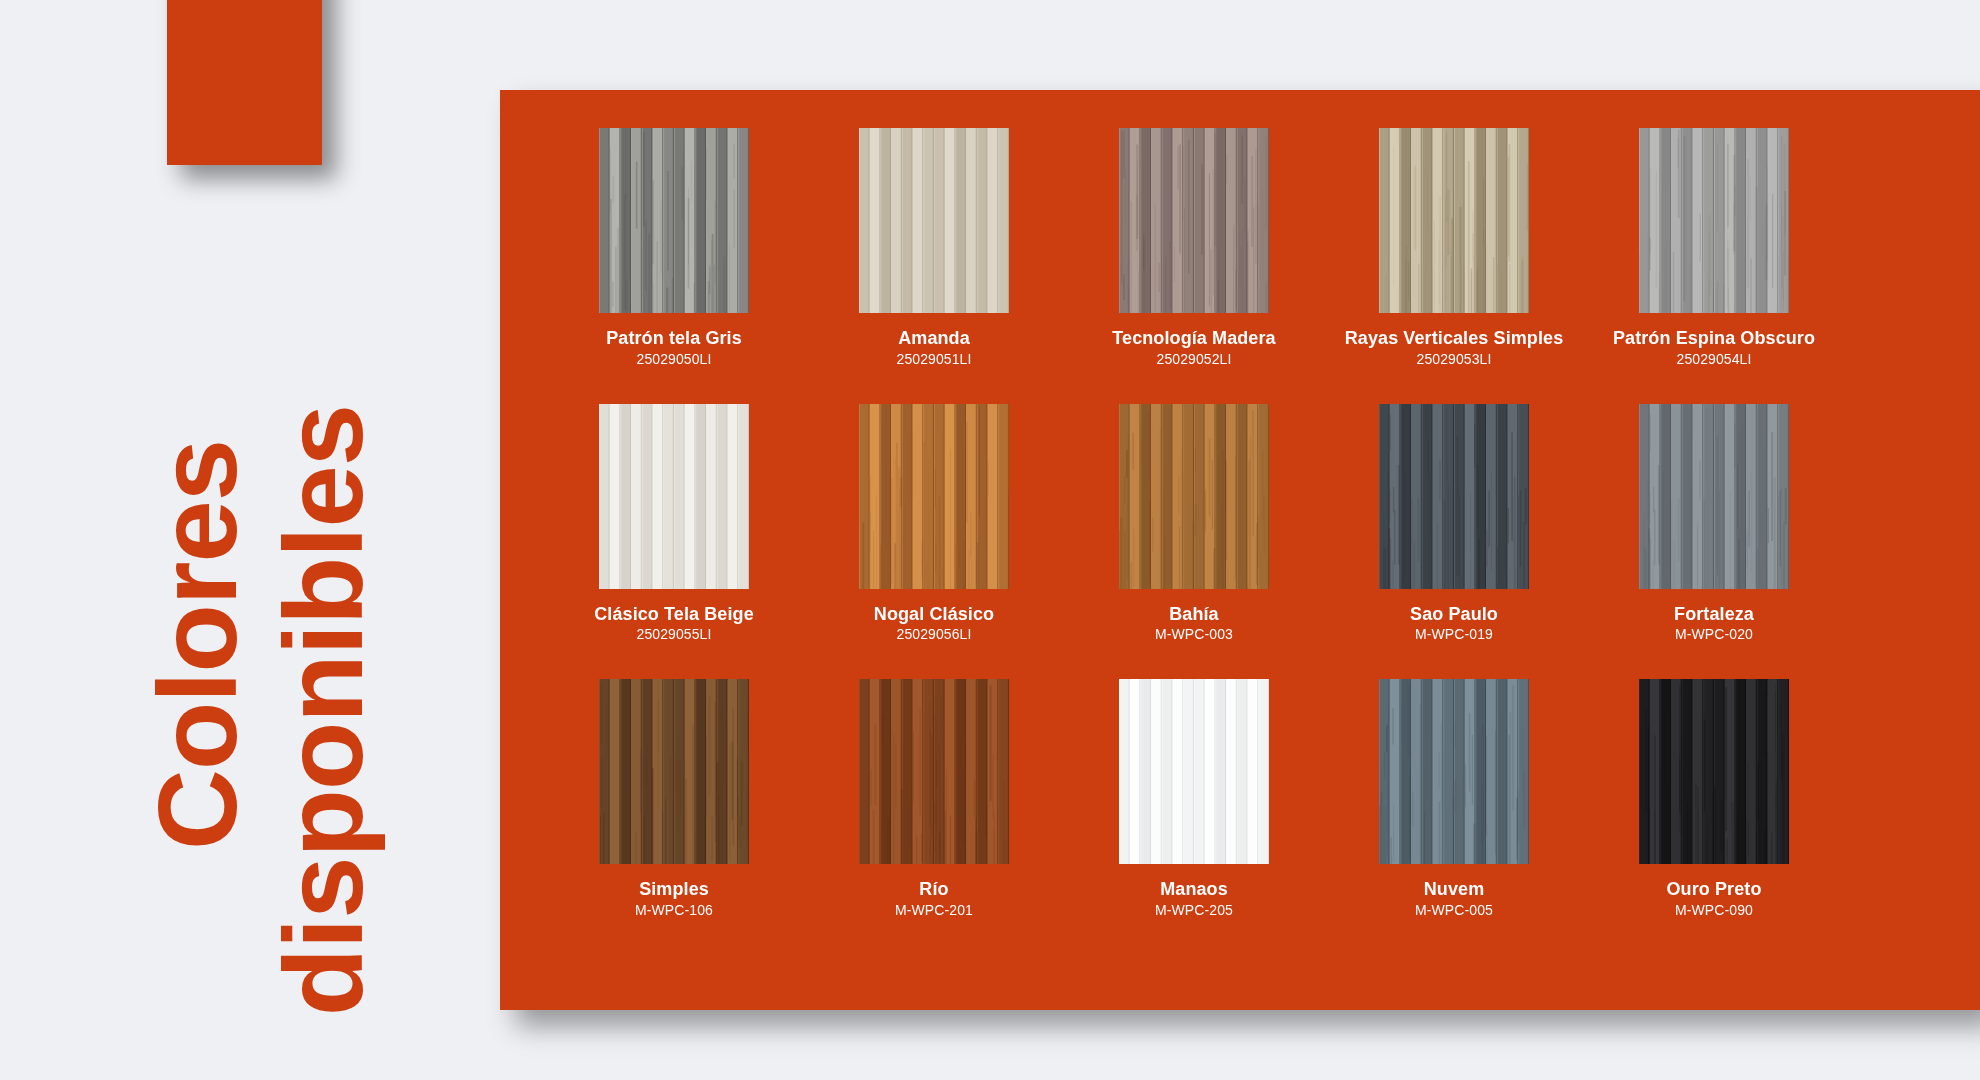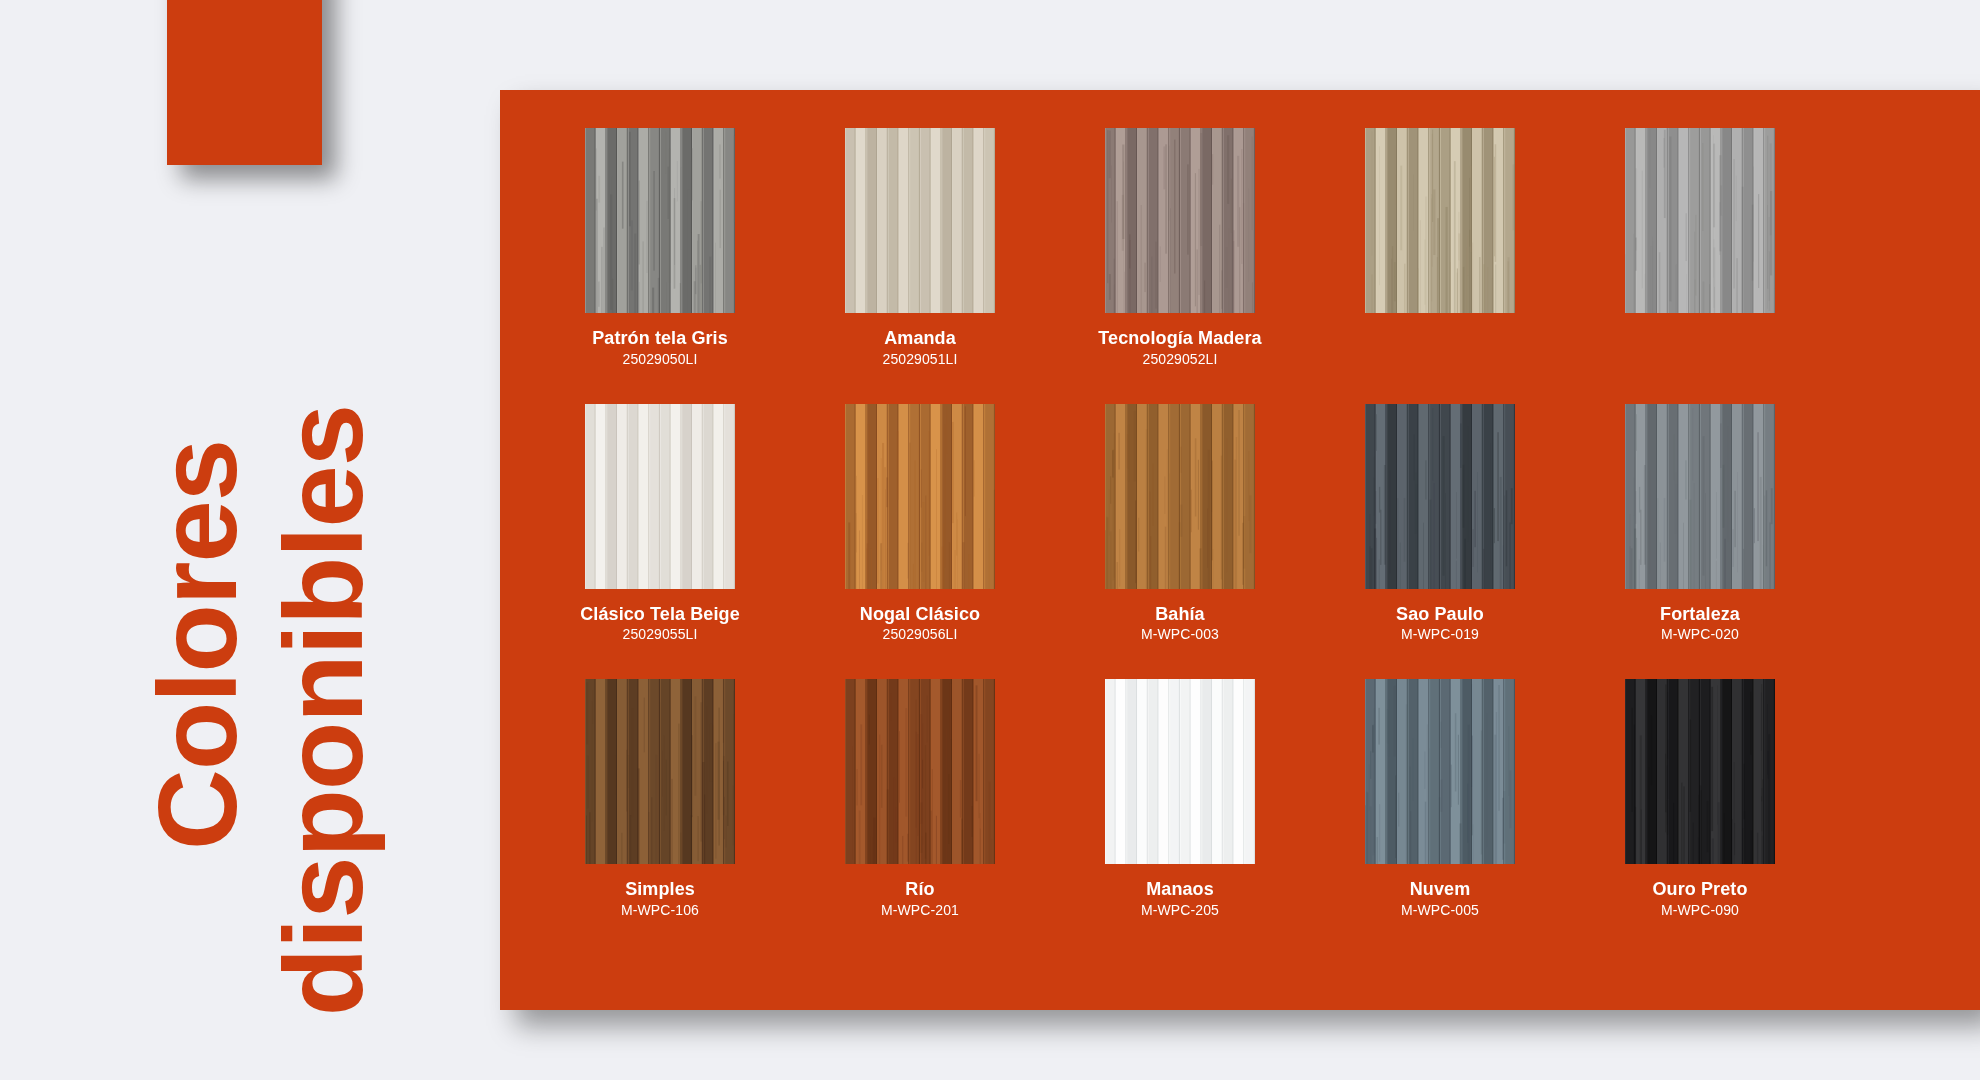--- a/index.html
+++ b/index.html
@@ -69,21 +69,21 @@
 
   #swatch-grid {
     position: absolute;
     left: 0;
     top: 38px;
     width: 1300px;
     display: grid;
     grid-template-columns: repeat(5, 1fr);
     row-gap: 36px;
     column-gap: 0px;
-    padding: 0 30px;
+    padding: 0 44px;
     box-sizing: content-box;
   }
 
   .swatch-cell {
     display: flex;
     flex-direction: column;
     align-items: center;
     width: 100%;
   }
 
@@ -455,20 +455,24 @@
             <rect x="97.84" y="138.93" width="1.54" height="118.43" fill="#7d6f52" opacity="0.20"></rect>
             <rect x="102.03" y="107.36" width="1.61" height="40.03" fill="#9b8c6c" opacity="0.30"></rect>
             <rect x="54.83" y="92.08" width="0.85" height="147.00" fill="#7d6f52" opacity="0.12"></rect>
             <rect x="6.25" y="146.43" width="1.68" height="66.01" fill="#9b8c6c" opacity="0.19"></rect>
             <rect x="6.28" y="3.74" width="1.10" height="123.72" fill="#9b8c6c" opacity="0.13"></rect>
             <rect x="104.91" y="37.35" width="1.50" height="86.80" fill="#9b8c6c" opacity="0.25"></rect>
             <rect x="52.16" y="140.59" width="1.68" height="141.92" fill="#9b8c6c" opacity="0.16"></rect>
             <rect x="48.02" y="46.79" width="0.44" height="55.74" fill="#7d6f52" opacity="0.17"></rect>
             <rect x="142.50" y="129.29" width="1.99" height="154.93" fill="#7d6f52" opacity="0.13"></rect>
           </svg></div>
+        <div class="swatch-caption">
+          <div class="swatch-name">Rayas Verticales Simples</div>
+          <div class="swatch-code">25029053LI</div>
+        </div>
       </div>
       <div class="swatch-cell">
         <div class="swatch-img" style="background: rgb(154, 154, 153);"><svg viewBox="0 0 150 185" preserveAspectRatio="none" width="150" height="185">
             <rect x="0" y="0" width="150" height="185" fill="#9a9a99"></rect>
             <rect x="0.00" y="0" width="11.11" height="185" fill="rgb(152,152,151)"></rect>
             <rect x="9.61" y="0" width="1.3" height="185" fill="#6a6a6a" opacity="0.62"></rect>
             <rect x="0.00" y="0" width="0.9" height="185" fill="#c2c2c1" opacity="0.45"></rect>
             <rect x="10.71" y="0" width="11.11" height="185" fill="rgb(185,185,184)"></rect>
             <rect x="20.33" y="0" width="1.3" height="185" fill="#6a6a6a" opacity="0.62"></rect>
             <rect x="10.71" y="0" width="0.9" height="185" fill="#c2c2c1" opacity="0.45"></rect>
@@ -548,20 +552,24 @@
             <rect x="27.79" y="113.35" width="0.72" height="100.04" fill="#828281" opacity="0.11"></rect>
             <rect x="70.17" y="86.96" width="1.34" height="80.62" fill="#828281" opacity="0.25"></rect>
             <rect x="111.17" y="130.20" width="1.75" height="153.24" fill="#6a6a6a" opacity="0.19"></rect>
             <rect x="50.78" y="136.40" width="0.74" height="84.56" fill="#6a6a6a" opacity="0.23"></rect>
             <rect x="89.01" y="158.90" width="0.71" height="61.26" fill="#828281" opacity="0.21"></rect>
             <rect x="125.84" y="91.03" width="0.46" height="129.98" fill="#828281" opacity="0.22"></rect>
             <rect x="61.28" y="146.12" width="0.60" height="57.42" fill="#828281" opacity="0.11"></rect>
             <rect x="95.34" y="57.50" width="1.73" height="30.22" fill="#6a6a6a" opacity="0.16"></rect>
             <rect x="128.00" y="38.52" width="0.83" height="95.06" fill="#828281" opacity="0.24"></rect>
           </svg></div>
+        <div class="swatch-caption">
+          <div class="swatch-name">Patrón Espina Obscuro</div>
+          <div class="swatch-code">25029054LI</div>
+        </div>
       </div>
       <div class="swatch-cell">
         <div class="swatch-img" style="background: rgb(227, 223, 216);"><svg viewBox="0 0 150 185" preserveAspectRatio="none" width="150" height="185">
             <rect x="0" y="0" width="150" height="185" fill="#e3dfd8"></rect>
             <rect x="0.00" y="0" width="11.11" height="185" fill="rgb(225,222,215)"></rect>
             <rect x="9.61" y="0" width="1.3" height="185" fill="#c2bcb2" opacity="0.62"></rect>
             <rect x="0.00" y="0" width="0.9" height="185" fill="#f6f4f0" opacity="0.45"></rect>
             <rect x="10.71" y="0" width="11.11" height="185" fill="rgb(243,241,237)"></rect>
             <rect x="20.33" y="0" width="1.3" height="185" fill="#c2bcb2" opacity="0.62"></rect>
             <rect x="10.71" y="0" width="0.9" height="185" fill="#f6f4f0" opacity="0.45"></rect>

